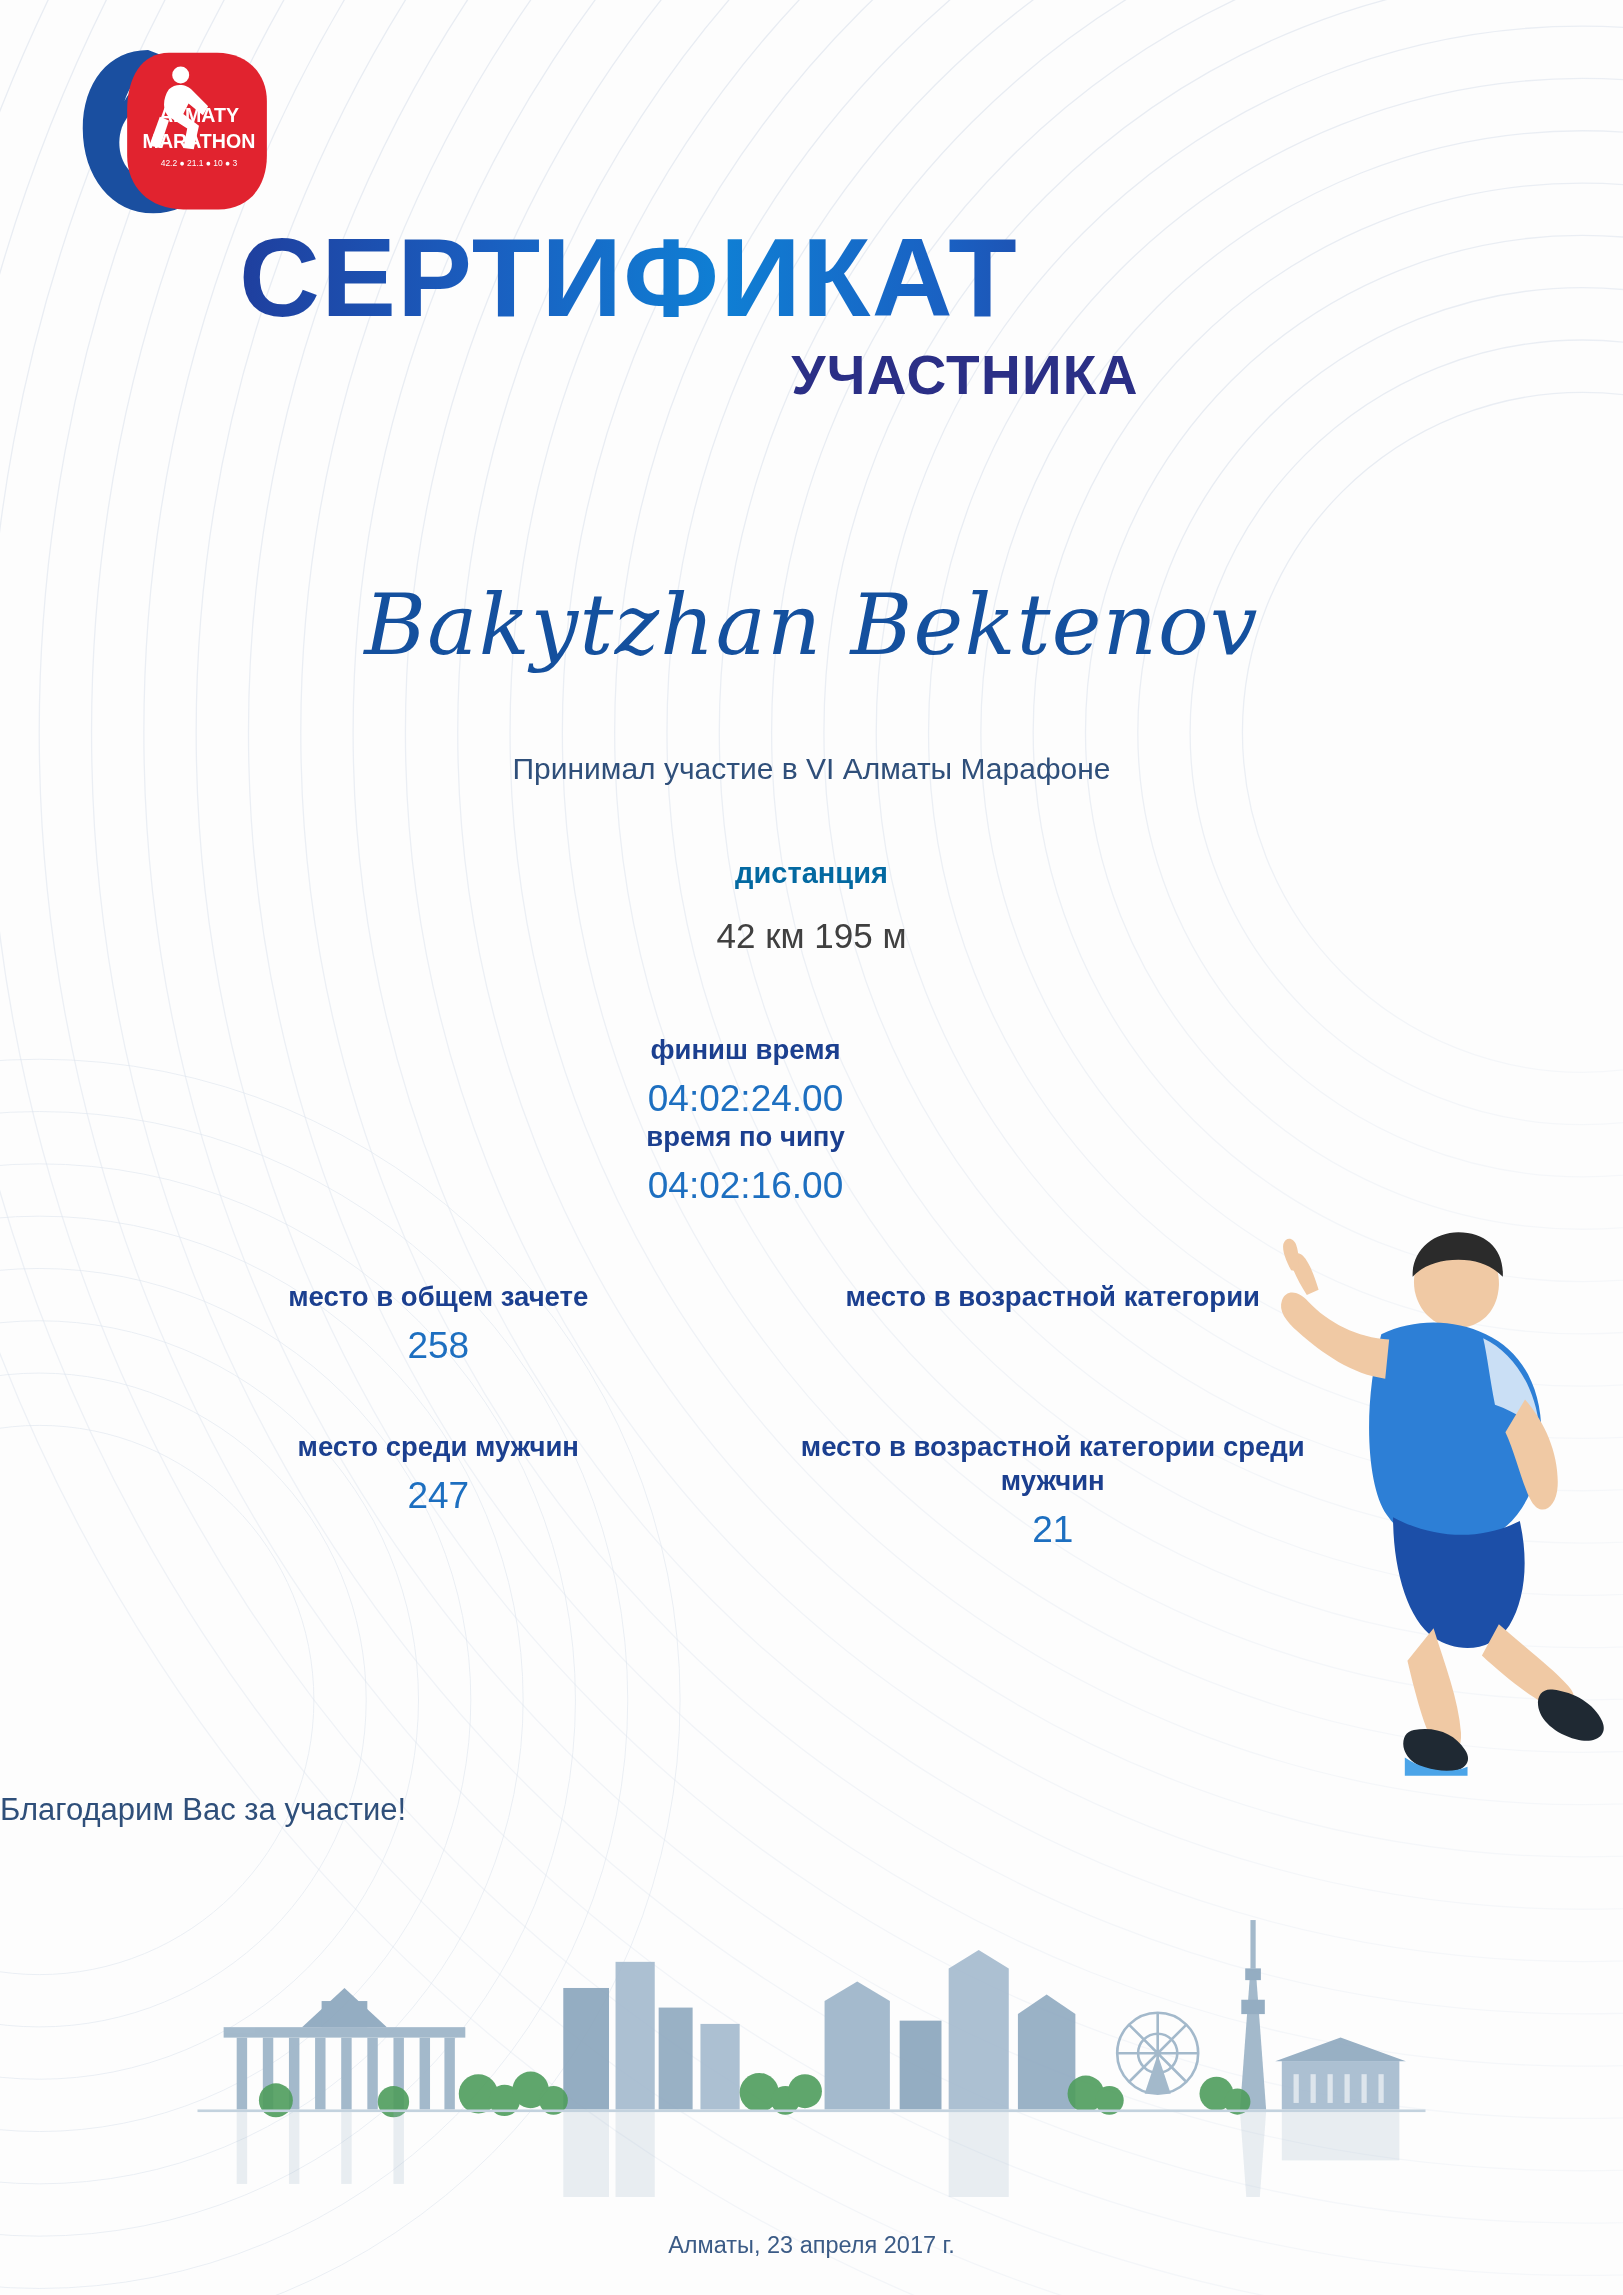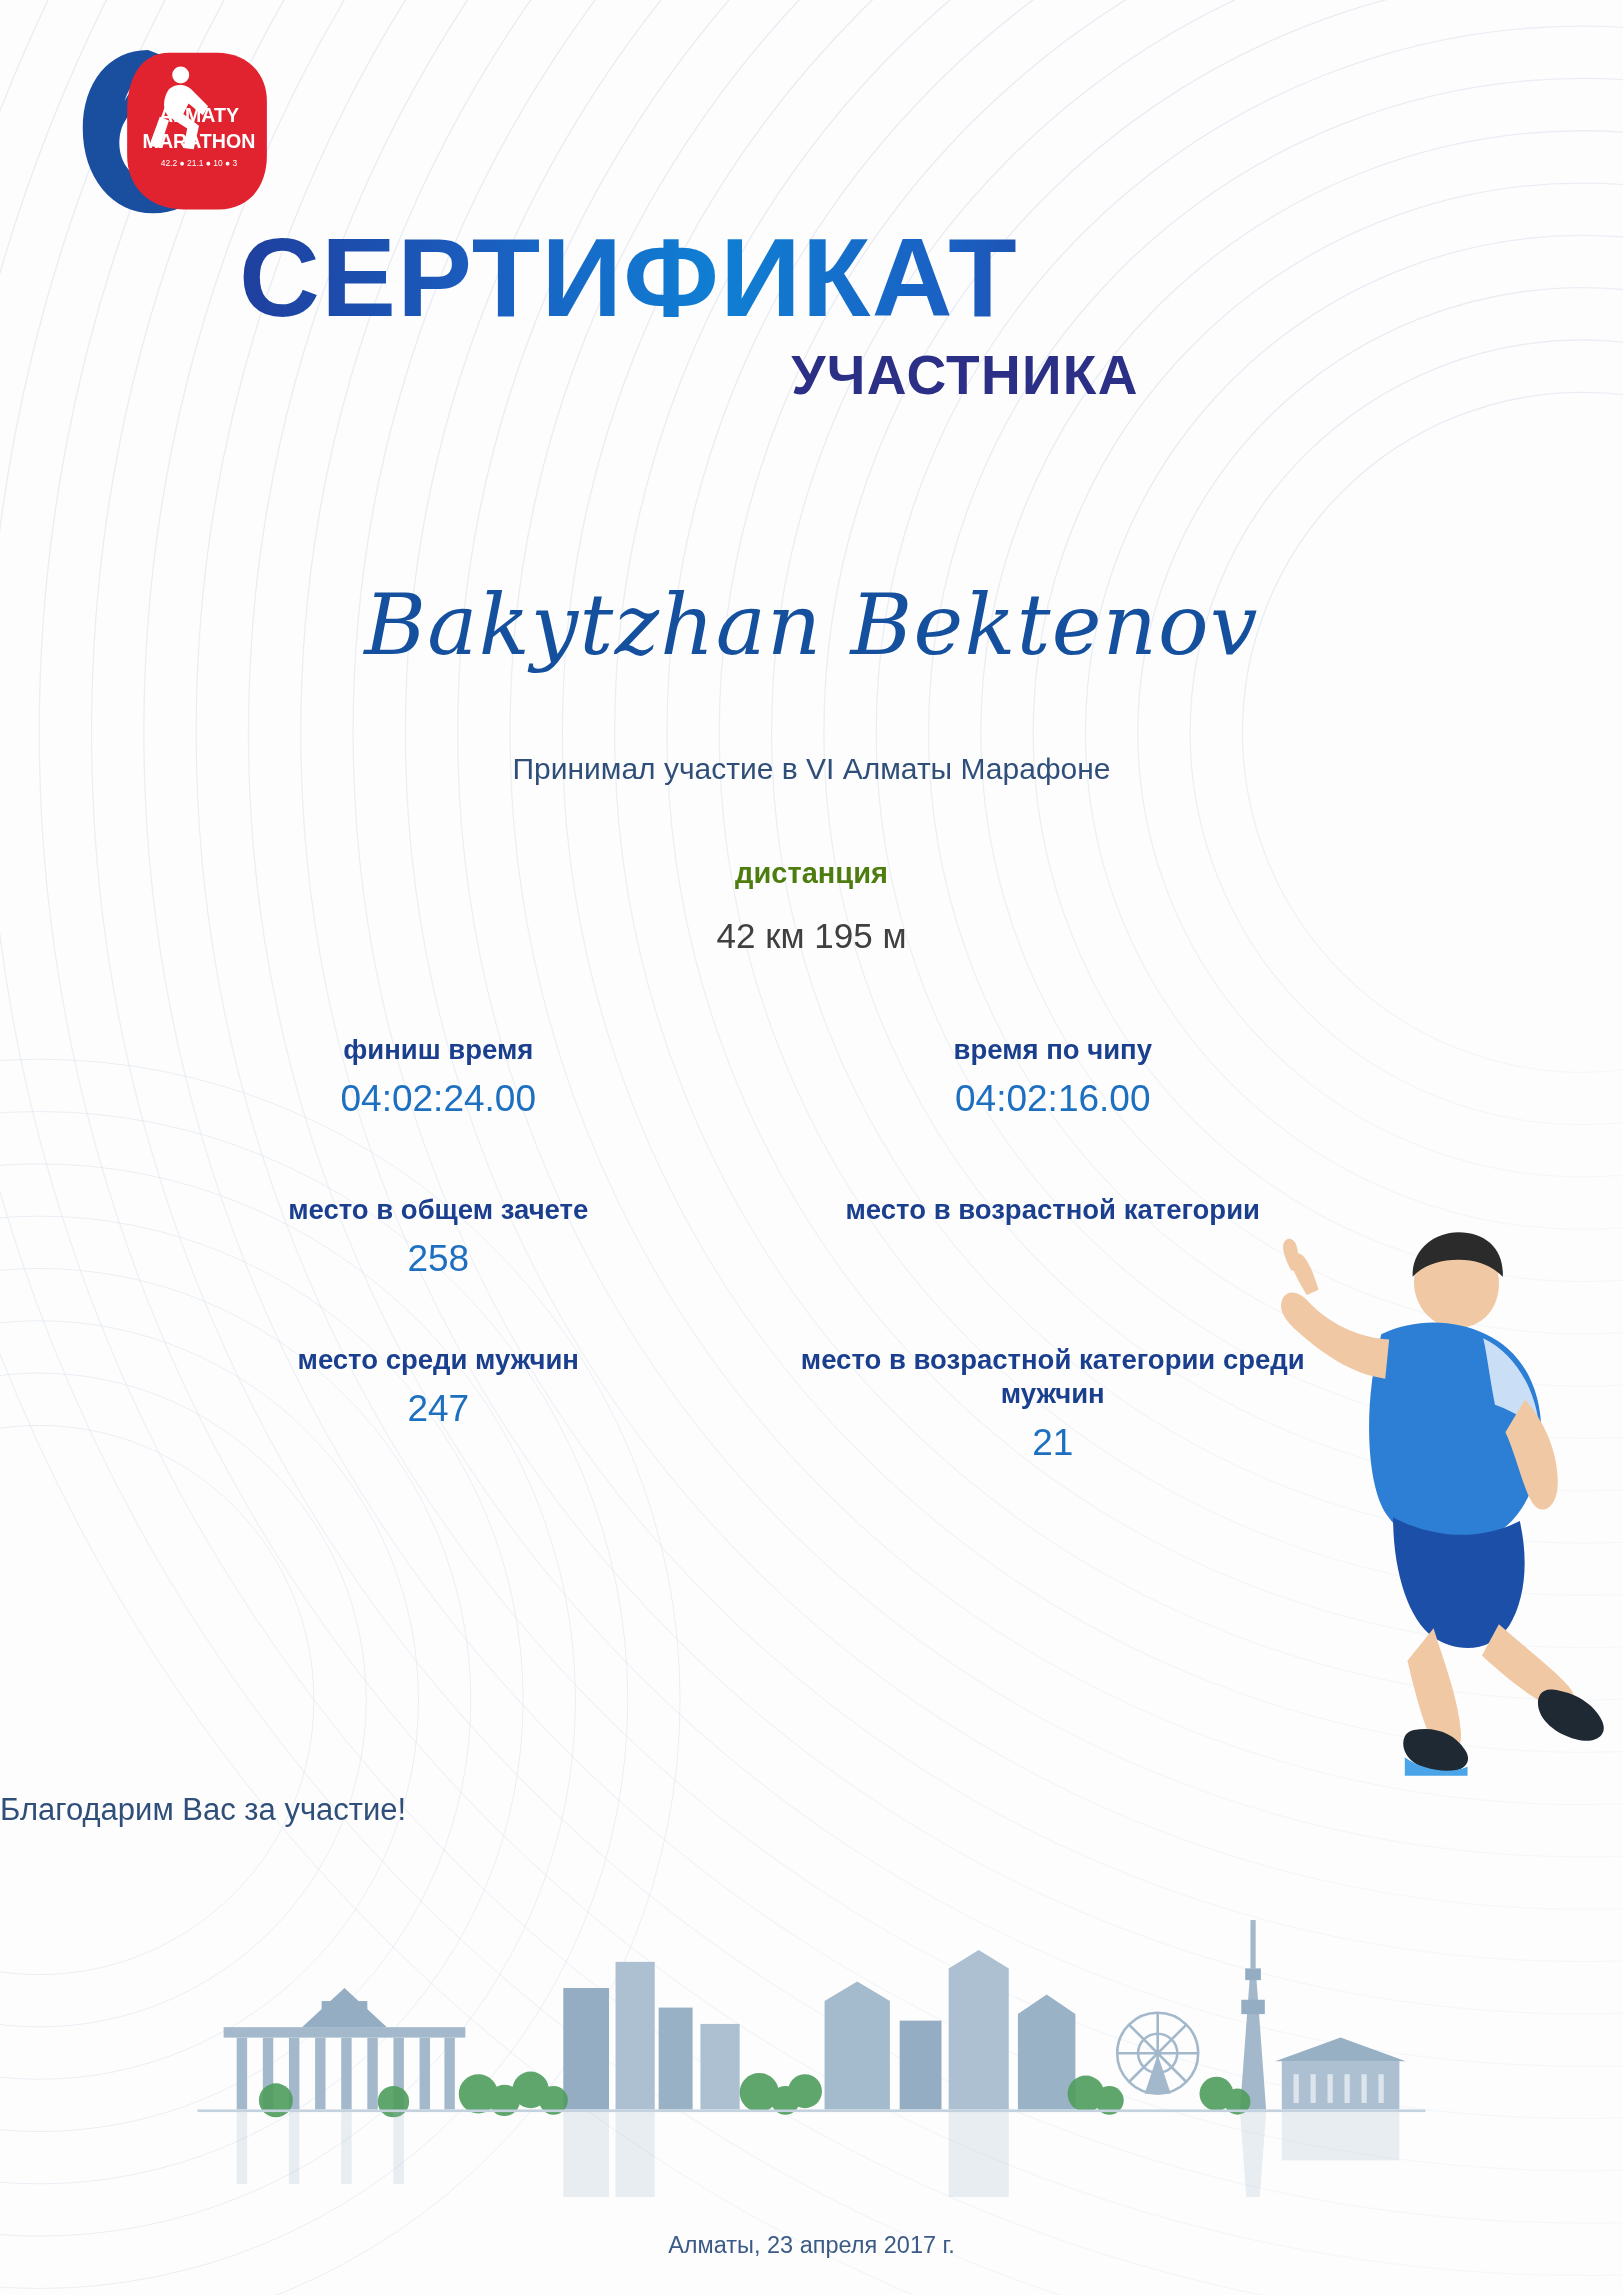--- a/index.html
+++ b/index.html
@@ -85,21 +85,21 @@
     color: #2f4f7a;
   }
 
   .distance-label {
     position: absolute;
     left: 0; right: 0;
     top: 857px;
     text-align: center;
     font-size: 29px;
     font-weight: bold;
-    color: #4d7c0f;
+    color: #0369a1;
   }
   .distance-value {
     position: absolute;
     left: 0; right: 0;
     top: 916px;
     text-align: center;
     font-size: 35px;
     color: #404040;
   }
 
@@ -123,21 +123,21 @@
     font-size: 27.5px;
     font-weight: bold;
     color: #1b3f8f;
     line-height: 1.25;
   }
   .stat-value {
     font-size: 37px;
     color: #1d6fc0;
     margin-top: 10.5px;
   }
-  .row-gap-lg { margin-bottom: 73px; }
+  .row-gap-lg { margin-bottom: 73px; flex-direction: column; }
   .row-gap-md { margin-bottom: 63px; }
 
   .thanks {
     position: absolute;
     left: 0; right: 0;
     top: 1792px;
     text-align: left;
     font-size: 31px;
     color: #2f4f7a;
   }

